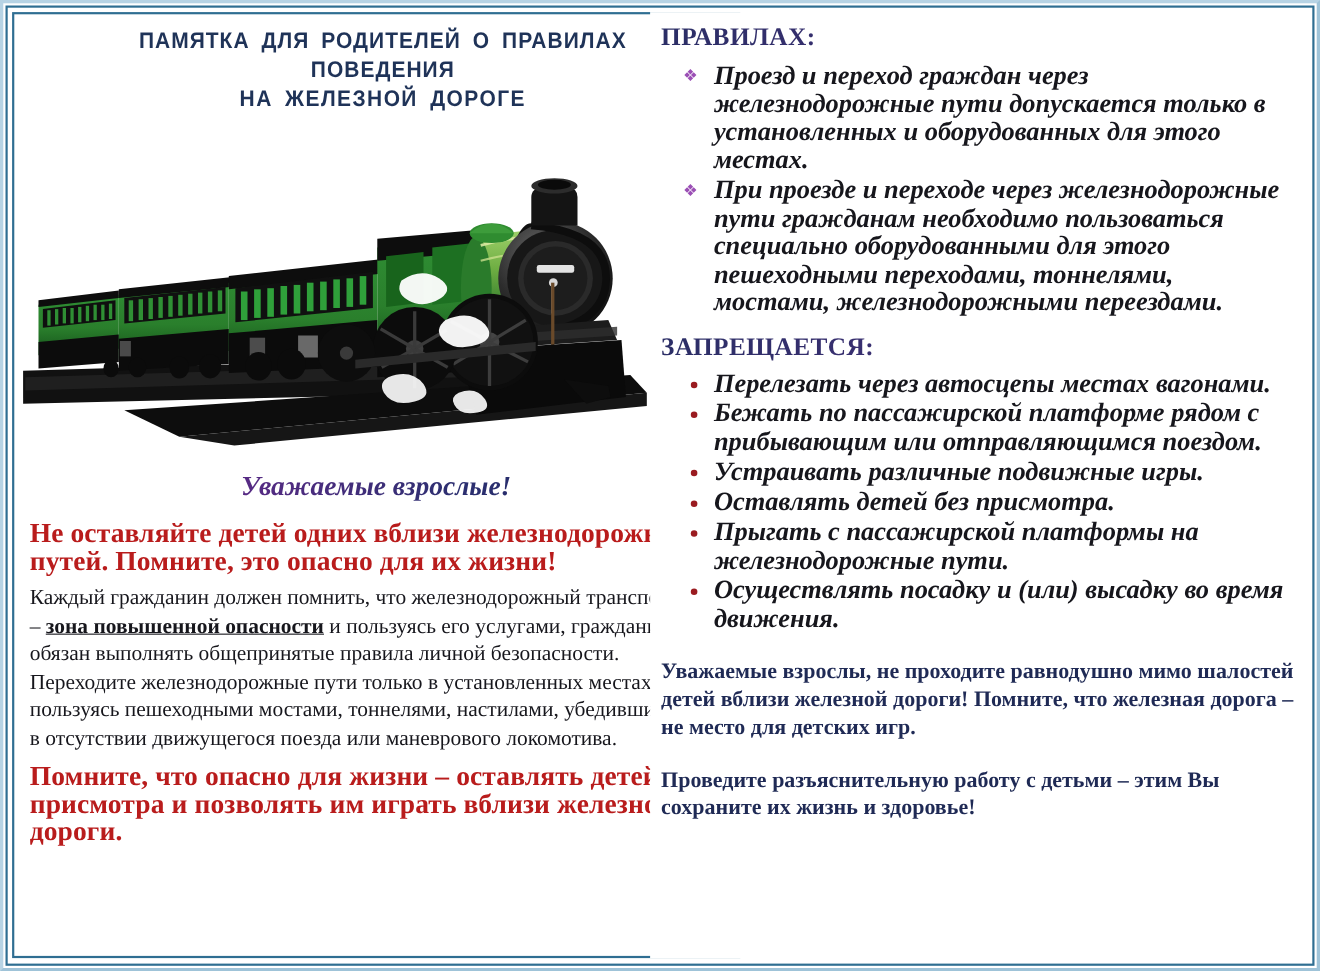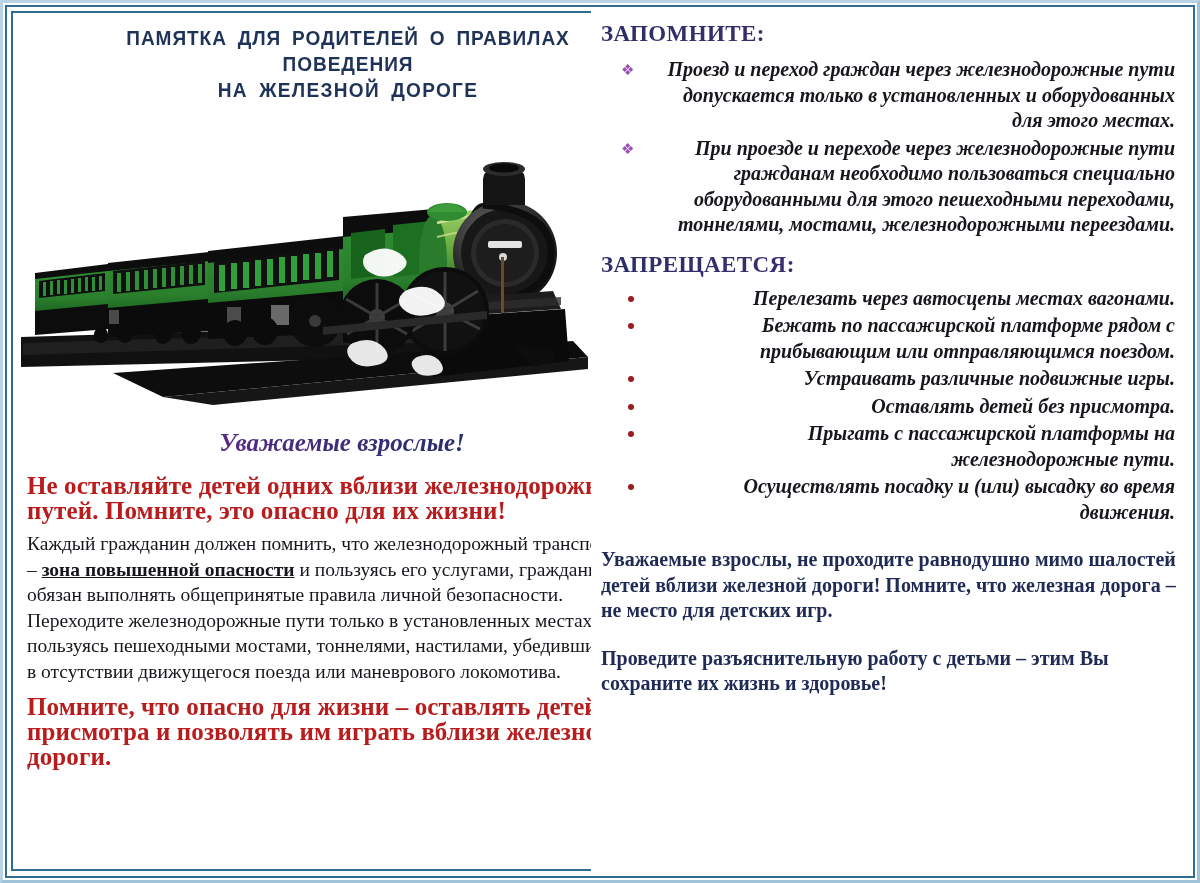--- a/index.html
+++ b/index.html
@@ -117,26 +117,25 @@
     color:transparent;
     -webkit-text-fill-color:transparent;
   }
   .h-forbid{margin-top:14px;}
 
   ul.list{list-style:none;margin:0;padding:0 6px 0 24px;}
   ul.list li{
     position:relative;
     font-style:italic;
     font-weight:bold;
-    font-size:20px;
+    font-size:24px;
     line-height:25.5px;
     color:#16161c;
     margin:0 0 2px 0;
     padding-left:30px;
-    text-align:right;
   }
   ul.diamond li:before{
     content:"\2756";
     position:absolute;left:2px;top:1px;
     font-style:normal;font-weight:normal;
     font-size:15px;color:#9b4fb5;
   }
   ul.dot li:before{
     content:"";
     position:absolute;left:9px;top:10px;
@@ -351,21 +350,21 @@
       <p class="red-strong">Не оставляйте  детей одних вблизи железнодорожных путей.  Помните,  это опасно для их жизни!</p>
 
       <p class="body-par"><span>Каждый гражданин должен помнить, что железнодорожный транспорт – </span><u>зона повышенной опасности</u><span> и пользуясь его услугами, гражданин обязан выполнять общепринятые правила личной безопасности.  Переходите железнодорожные пути только в установленных  местах, пользуясь пешеходными мостами,  тоннелями, настилами, убедившись в отсутствии движущегося поезда или маневрового локомотива.</span></p>
 
       <p class="red-strong tail">Помните, что опасно для жизни – оставлять детей без присмотра  и позволять  им играть вблизи железной дороги.</p>
     </div>
   </div>
 
   <div class="col-right">
 
-    <div class="h-remember">ЗАПОМНИТЕ:</div>
+    <div class="h-remember">ПРАВИЛАХ:</div>
 
     <ul class="list diamond">
       <li>Проезд и переход граждан через железнодорожные пути допускается только в установленных  и оборудованных для этого местах.</li>
       <li>При проезде и переходе через железнодорожные пути гражданам необходимо пользоваться специально оборудованными для этого пешеходными переходами, тоннелями, мостами, железнодорожными переездами.</li>
     </ul>
 
     <div class="h-forbid">ЗАПРЕЩАЕТСЯ:</div>
 
     <ul class="list dot">
       <li>Перелезать через автосцепы  местах вагонами.</li>

